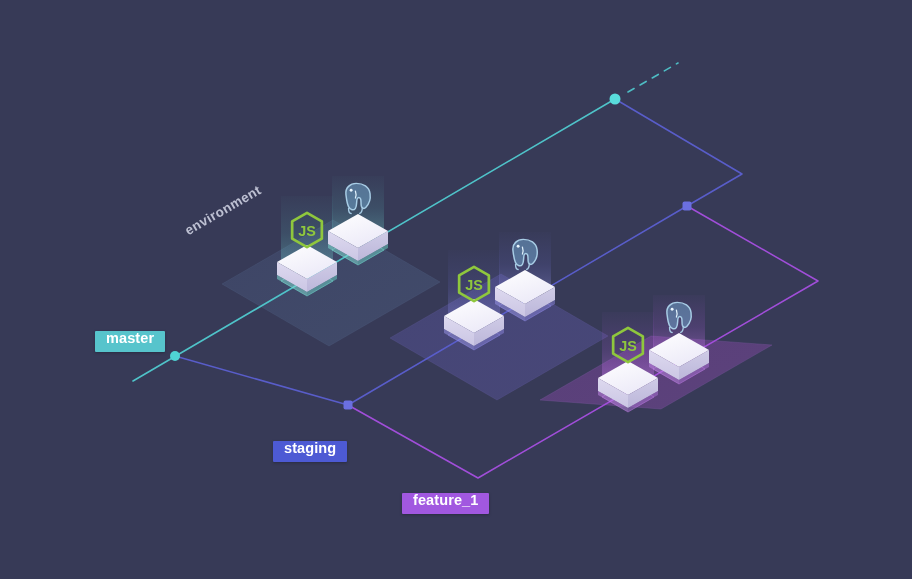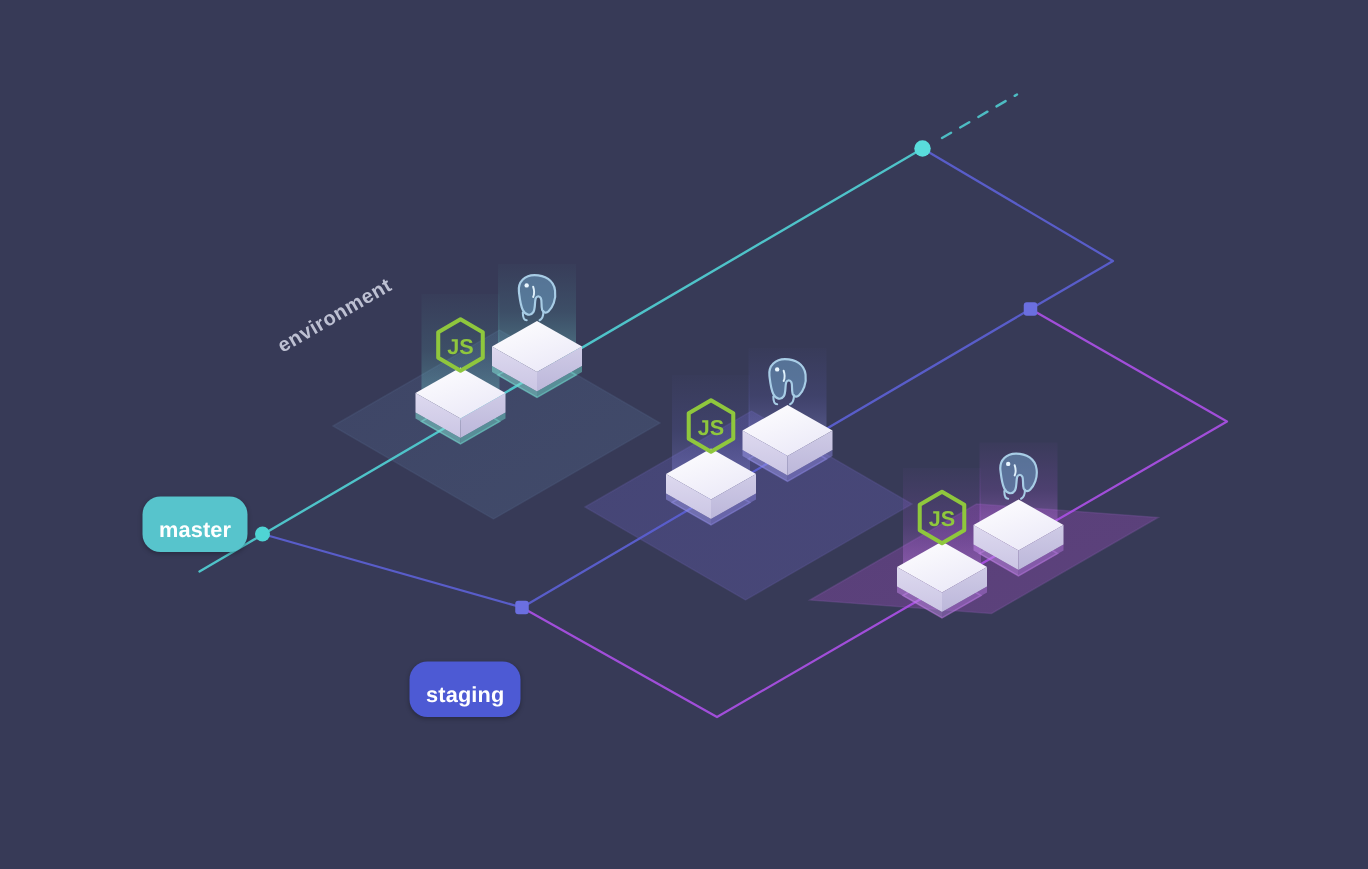--- a/index.html
+++ b/index.html
@@ -16,22 +16,22 @@
     width:912px;height:579px;
   }
   svg#scene{position:absolute;left:0;top:0;width:912px;height:579px;display:block;}
 
   
   .branch-label{
     position:absolute;
     font-size:14.5px;
     font-weight:700;
     color:#ffffff;
-    padding:16px 11px 6px 11px;
-    border-radius:12px;
+    padding:0 11px 6px 11px;
+    border-radius:1px;
     letter-spacing:.1px;
     line-height:1;
     white-space:nowrap;
     box-shadow:0 1px 3px rgba(0,0,0,.25);
   }
   #label-master   {left:95px;  top:331px; background:#57c4cc;}
   #label-staging  {left:233px; top:441px; background:#4d5ad4;margin-left:40px;}
   #label-feature1 {left:402px; top:493px; background:#a158e0;}
 
   .env-label{
@@ -267,14 +267,15 @@
       </g>
     </g>
   </svg>
 
   <div class="env-label">environment</div>
 
   <div class="branch-label" id="label-master">master</div>
 
   <div class="branch-label" id="label-staging">staging</div>
 
+  <div class="branch-label" id="label-feature1">feature_1</div>
 
 </div>
 
 </body></html>

